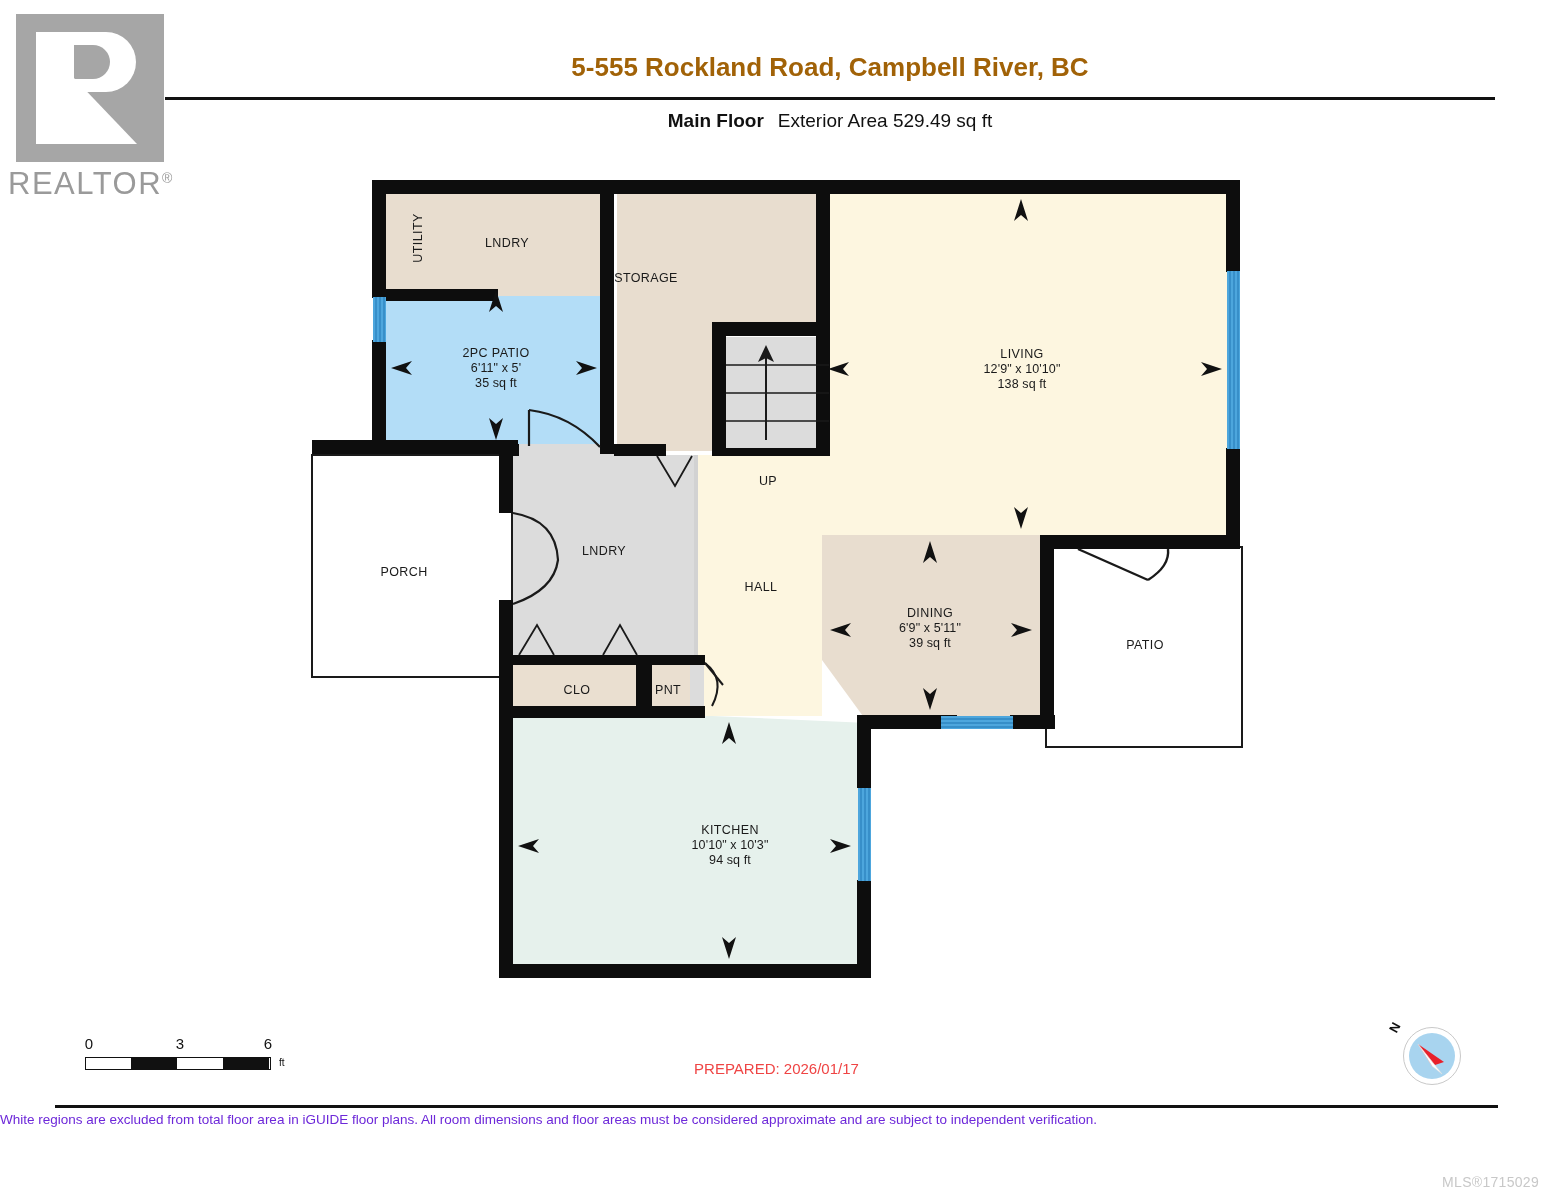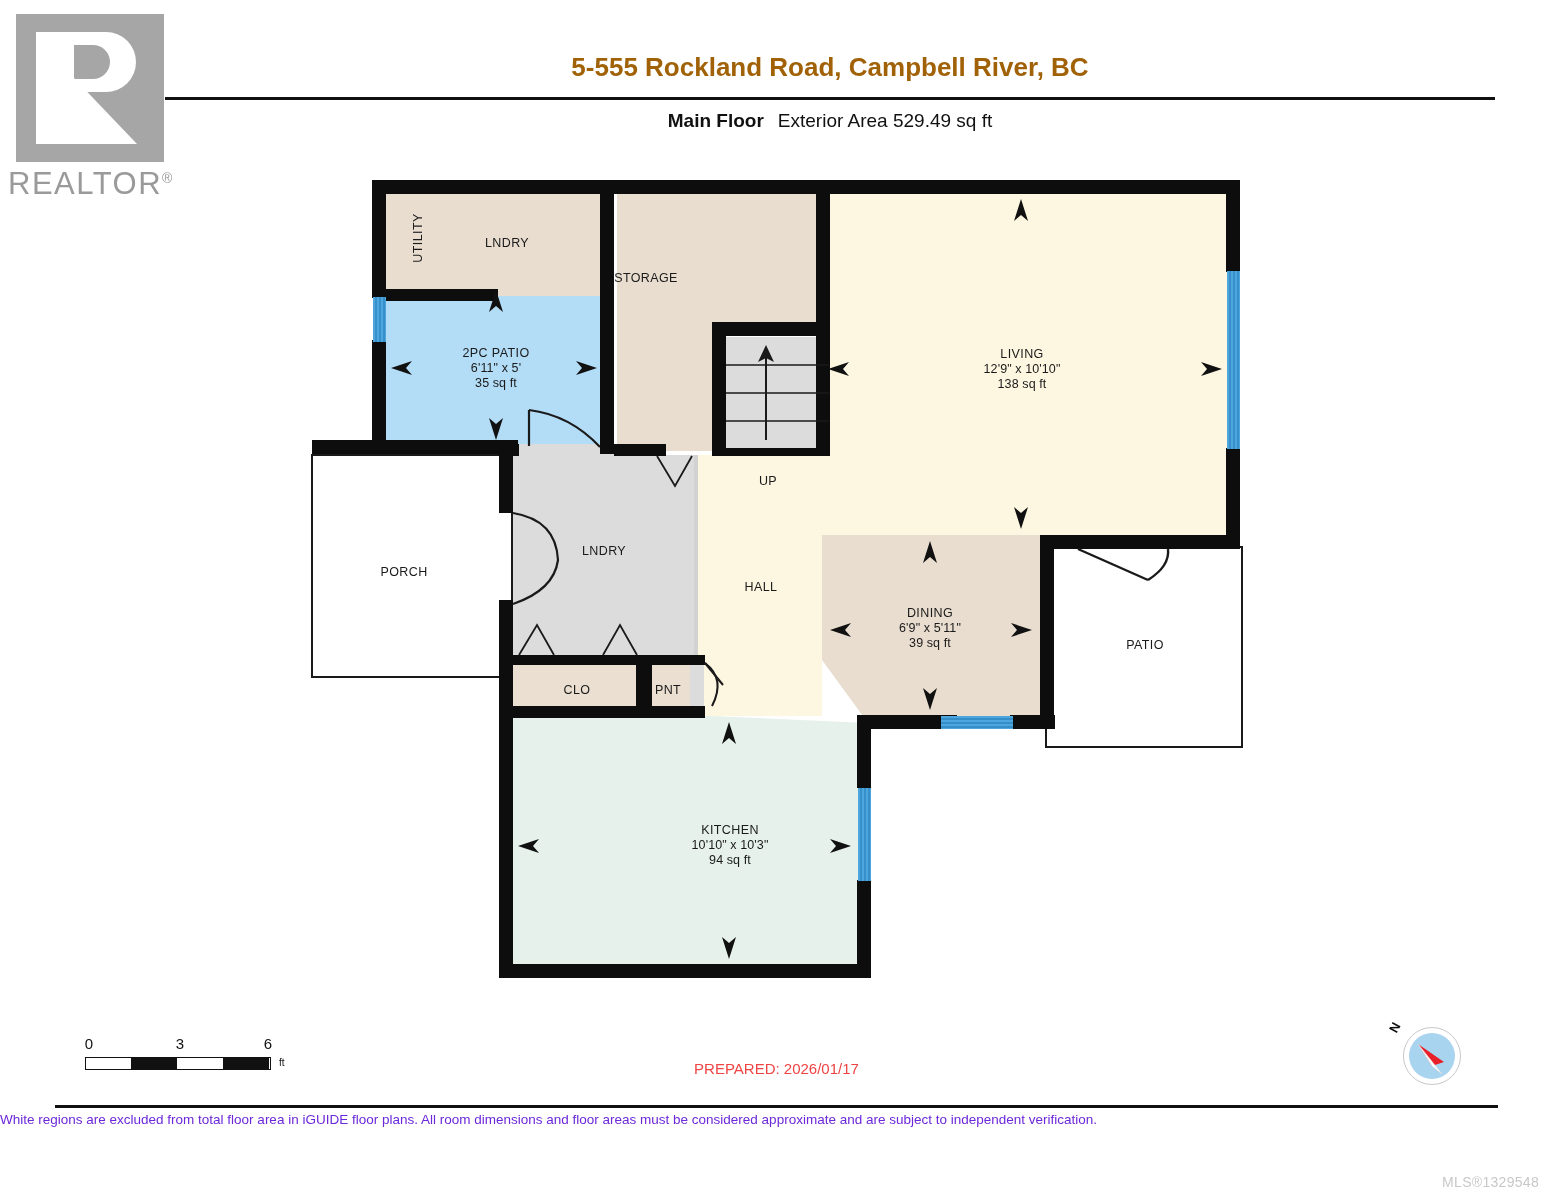--- a/index.html
+++ b/index.html
@@ -393,15 +393,15 @@
     <div class="disc"></div>
     <svg width="70" height="70" style="position:absolute;left:0;top:0;">
       <polygon points="20,22 46,40 34,44" fill="#e8202a"></polygon>
       <polygon points="20,22 34,44 44,52" fill="#ffffff" stroke="#e0e0e0" stroke-width="0.6"></polygon>
     </svg>
     <div class="n">N</div>
   </div>
 
   <div id="footer-rule"></div>
   <div id="disclaimer">White regions are excluded from total floor area in iGUIDE floor plans. All room dimensions and floor areas must be considered approximate and are subject to independent verification.</div>
-  <div id="mls">MLS®1329548</div>
+  <div id="mls">MLS®1715029</div>
 
 </div>
 
 </body></html>

